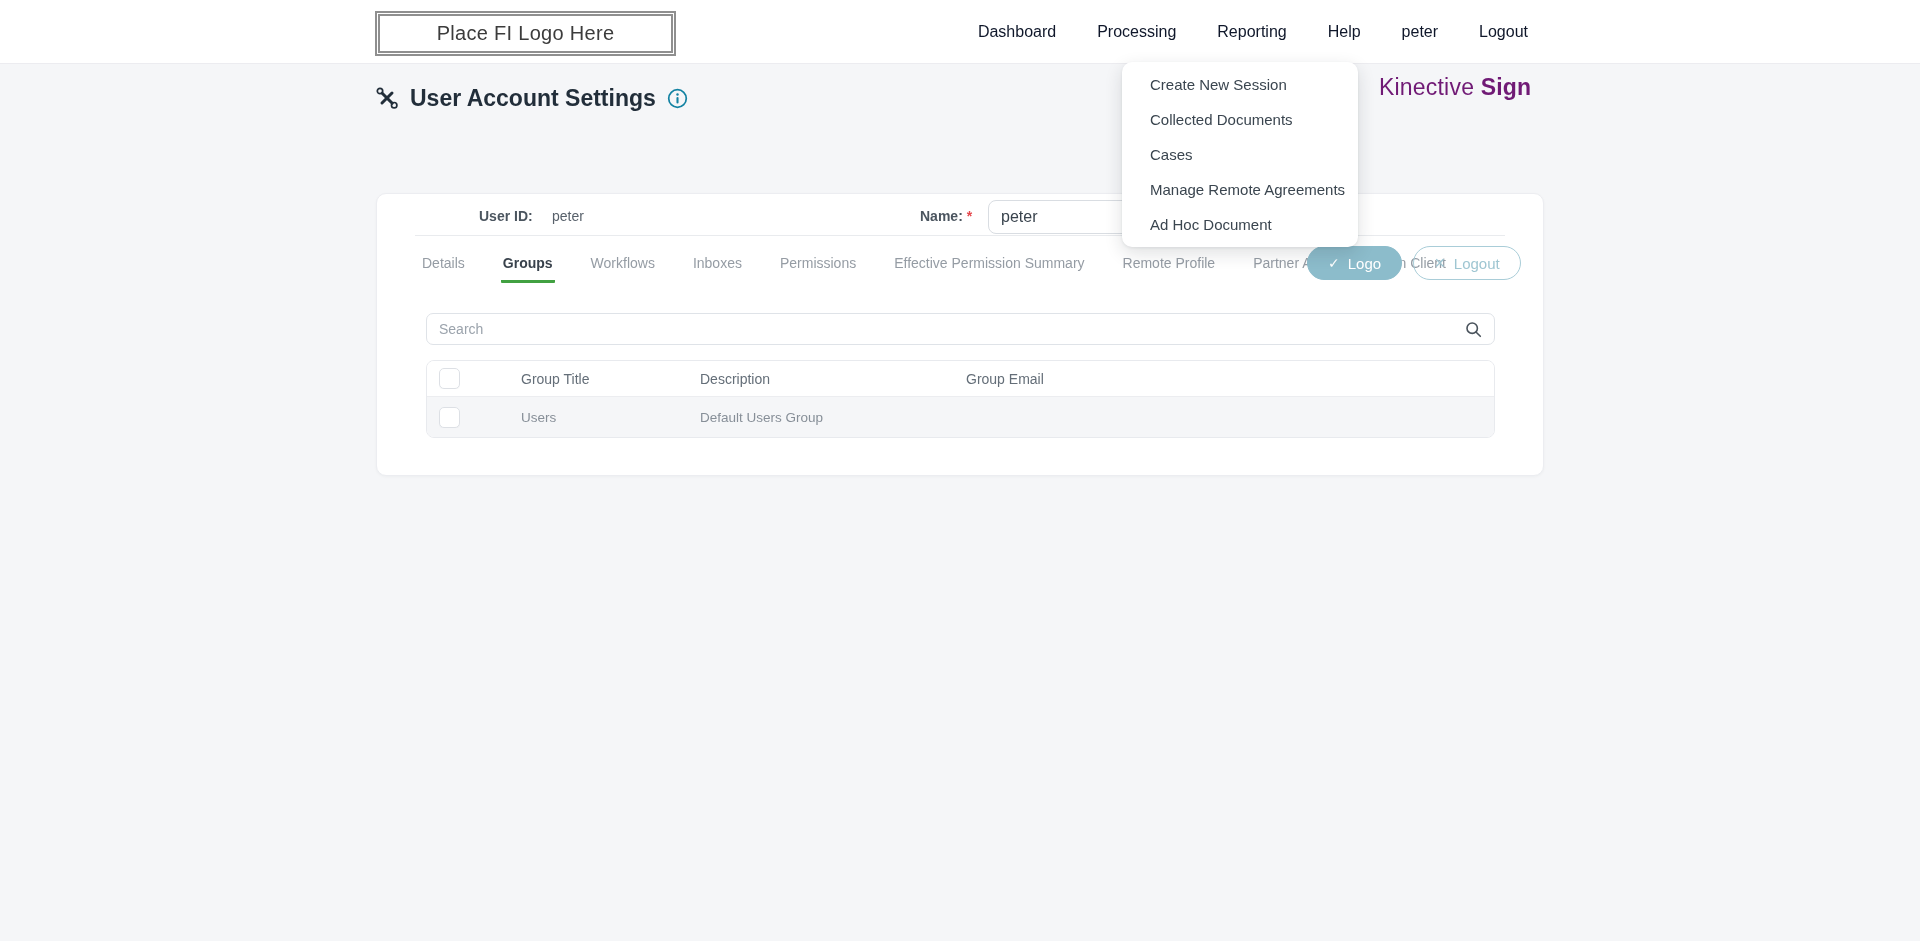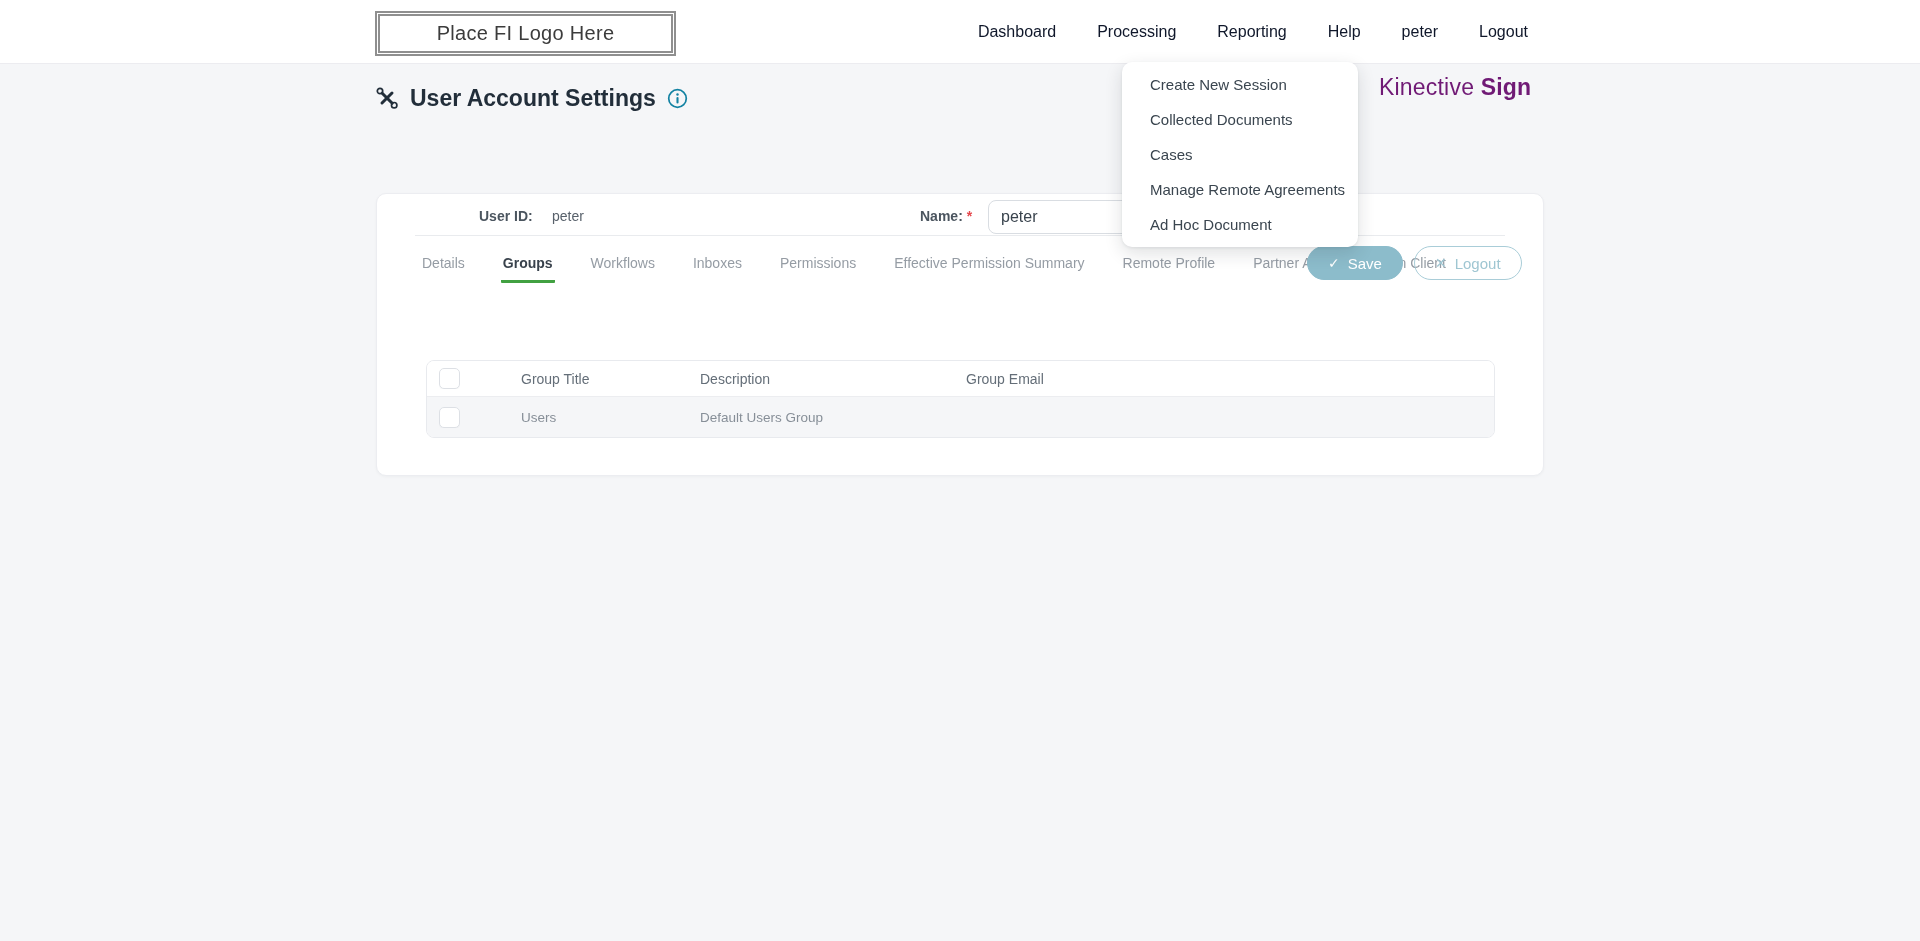--- a/index.html
+++ b/index.html
@@ -199,28 +199,37 @@
       <span class="tab">Permissions</span>
       <span class="tab">Effective Permission Summary</span>
       <span class="tab">Remote Profile</span>
       <span class="tab">Partner Alias</span>
       <span class="tab">eSign Client</span>
     </div>
 
     <div class="actions">
       <button class="btn btn-save">
         <span class="glyph">✓</span>
-        <span>Save</span>
+        <span>Logo</span>
       </button>
       <button class="btn btn-cancel">
         <span class="glyph">✕</span>
         <span>Logout</span>
       </button>
     </div>
 
+    <div class="search-box">
+      <input class="search-input" type="text" placeholder="Search" style="">
+      <span class="search-icon">
+        <svg width="17" height="17" viewBox="0 0 17 17" fill="none" stroke="#4a535c" stroke-width="1.6">
+          <circle cx="7.2" cy="7.2" r="5.2"></circle>
+          <path d="M11.2 11.2 L15.3 15.3" stroke-linecap="round"></path>
+        </svg>
+      </span>
+    </div>
 
     <div class="groups-table">
       <div class="t-grid t-header">
         <div class="t-cell">
             <div class="checkbox"></div>
           </div>
         <div class="t-cell">Group Title</div>
         <div class="t-cell">Description</div>
         <div class="t-cell">Group Email</div>
       </div>

